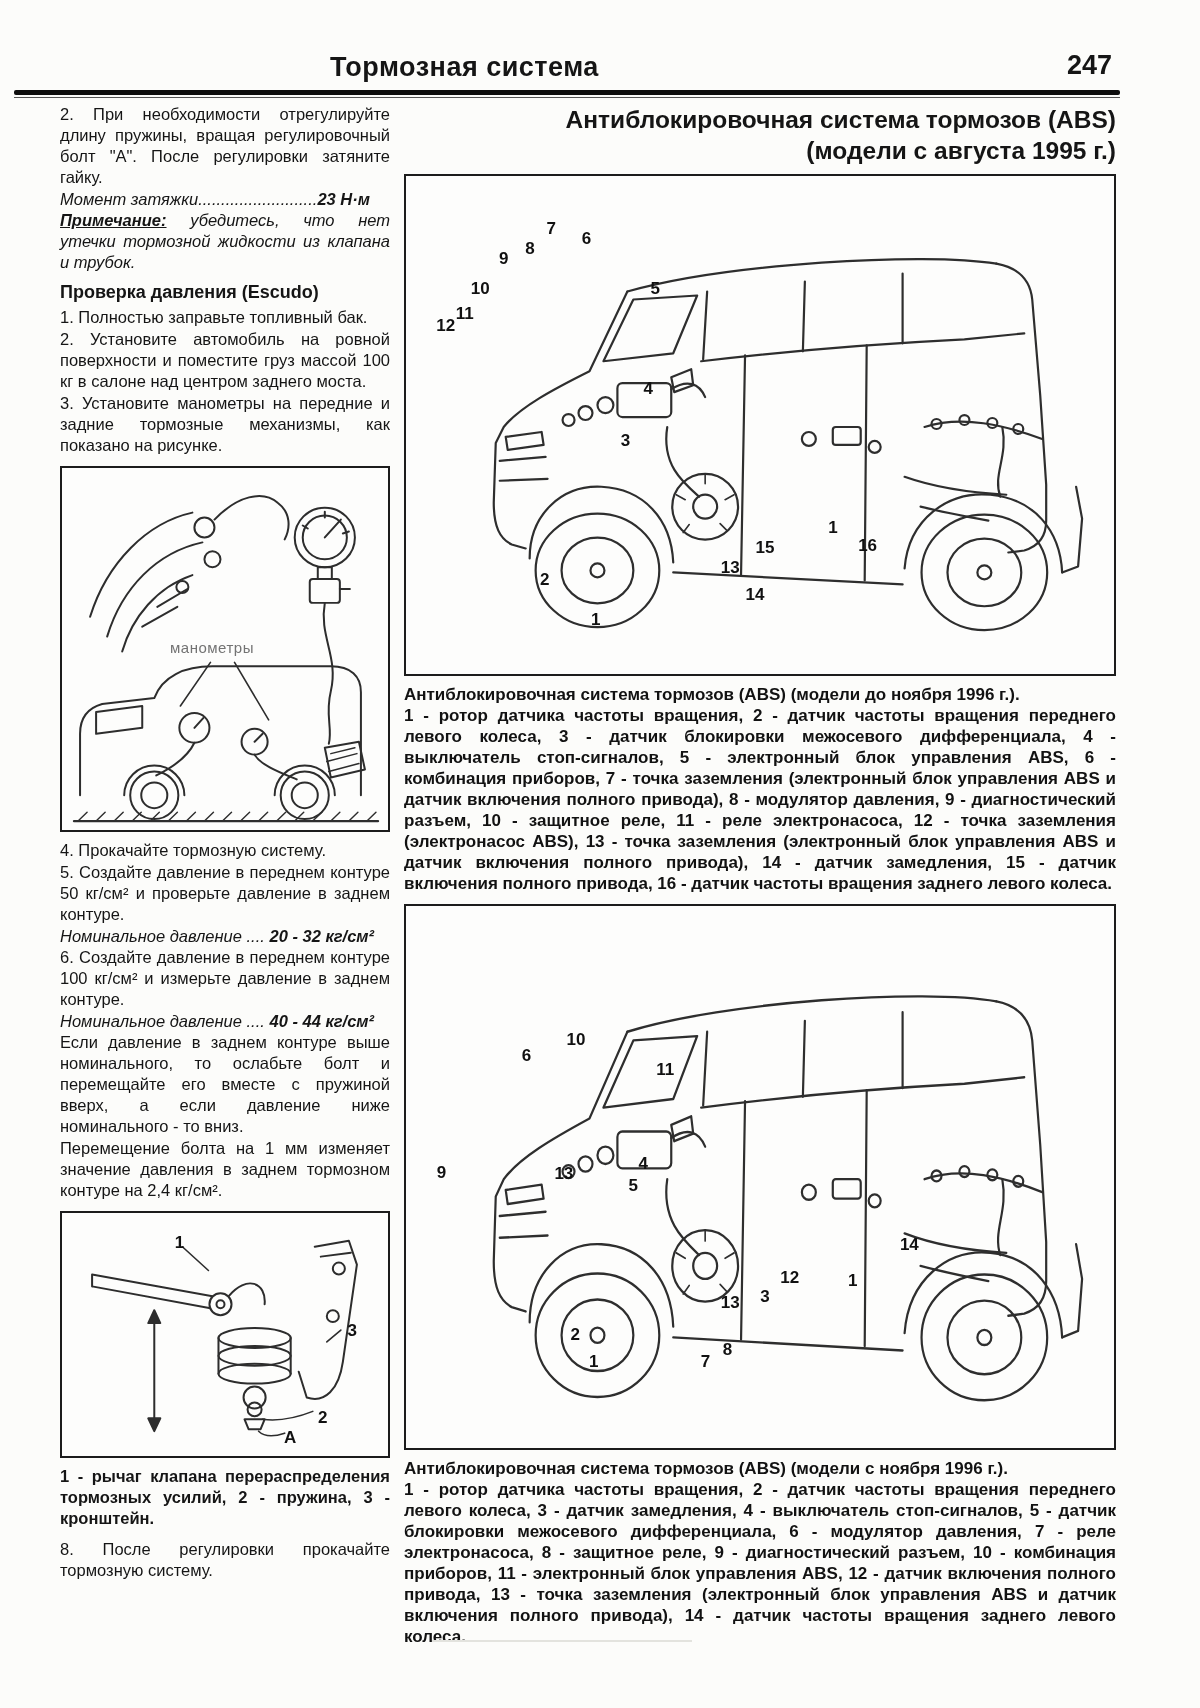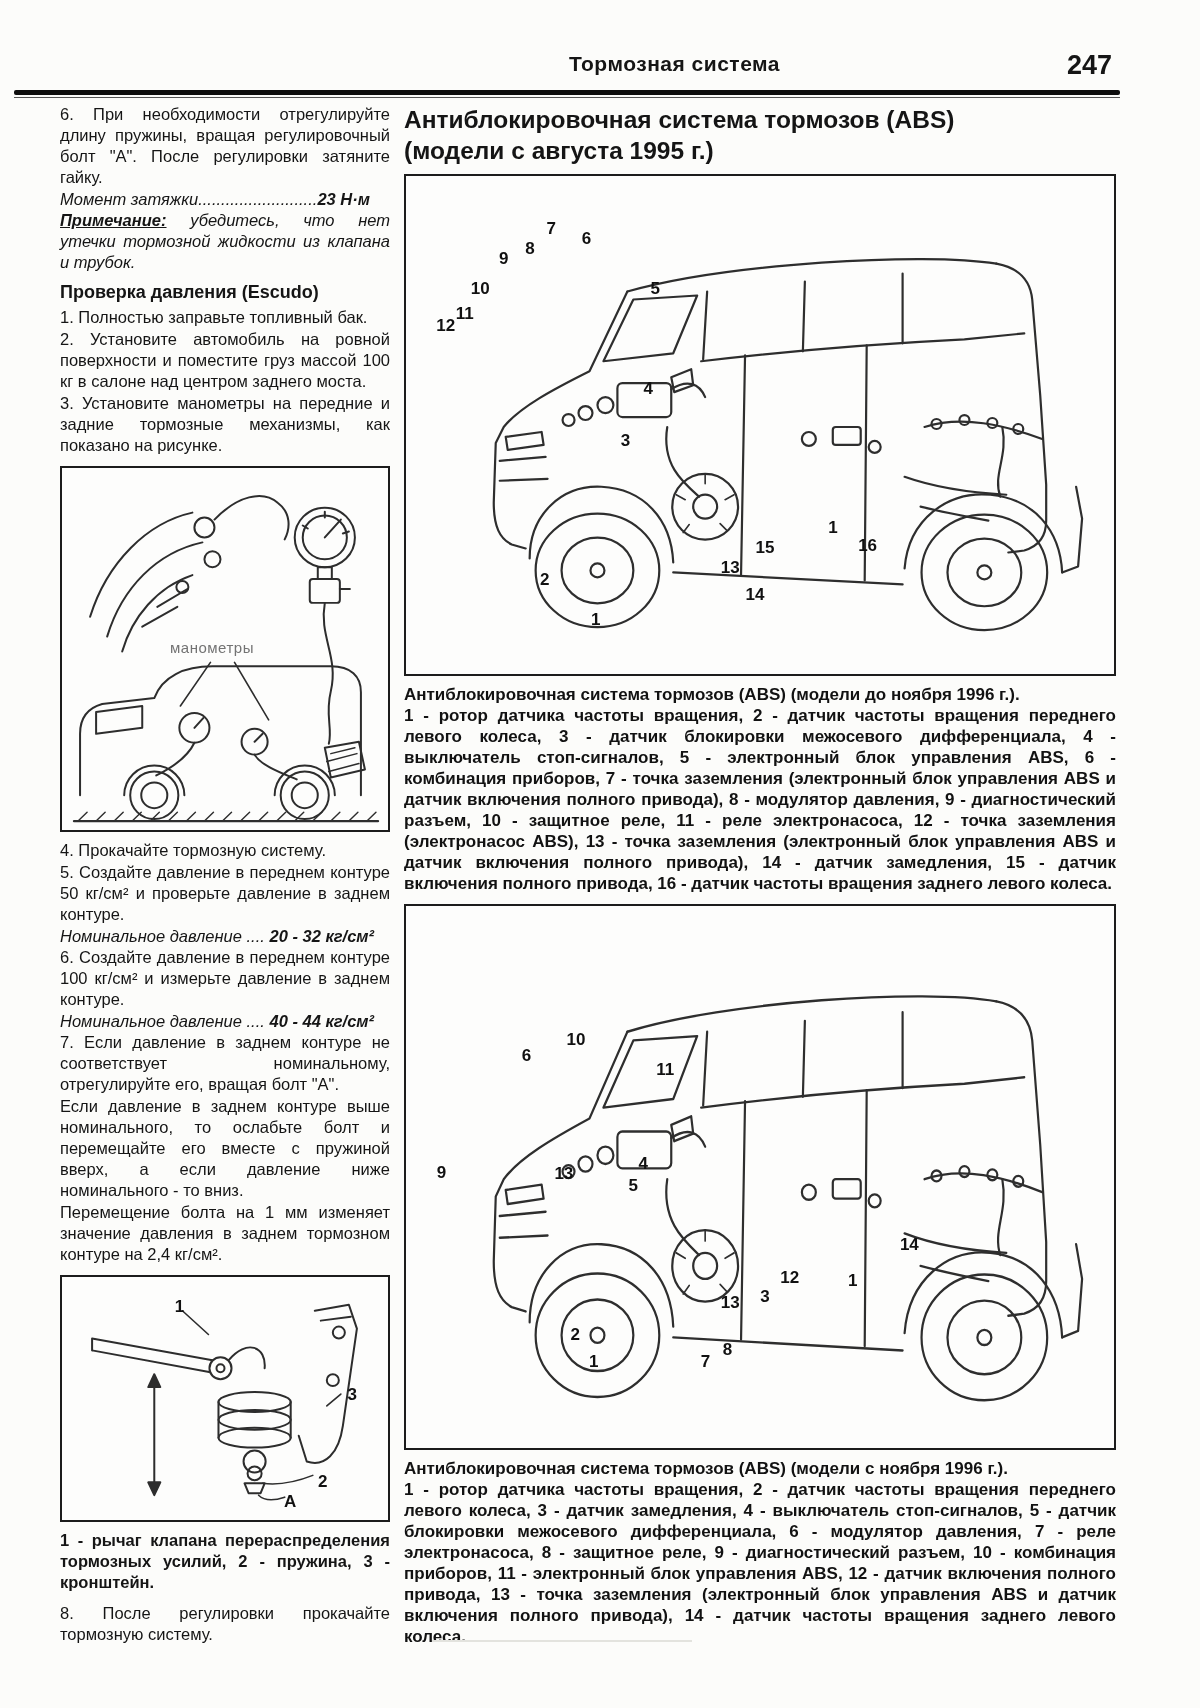--- a/index.html
+++ b/index.html
@@ -10,21 +10,21 @@
     color:#151515;
     -webkit-font-smoothing:antialiased;
   }
   .page{
     position:relative;width:1200px;height:1708px;
     background:#fcfcfa;overflow:hidden;
   }
   
   .hdr-title{
     position:absolute;top:52px;left:330px;width:450px;
-    text-align:right;font-size:21px;font-weight:700;letter-spacing:.5px;
+    text-align:left;font-size:27px;font-weight:700;letter-spacing:.5px;
   }
   .hdr-pagenum{
     position:absolute;top:50px;right:88px;
     font-size:27px;font-weight:700;
   }
   .hdr-rule{
     position:absolute;top:90px;left:14px;width:1106px;height:5px;
     background:#0e0e0e;border-radius:2px;
   }
   .hdr-rule2{
@@ -57,21 +57,21 @@
   .fig-car2{height:542px;margin-top:10px;}
   .gauge-label{
     position:absolute;left:46%;top:49.5%;transform:translate(-50%,-50%);
     font-size:15px;color:#737373;letter-spacing:.5px;
   }
   .callout{
     position:absolute;transform:translate(-50%,-50%);
     font-size:17px;font-weight:700;color:#111;line-height:1;
   }
   
-  .abs-title{font-size:24.5px;font-weight:700;line-height:31px;margin:0;text-align:left;}
+  .abs-title{font-size:24.5px;font-weight:700;line-height:31px;margin:0;text-align:right;}
   .caption{
     font-size:17px;font-weight:700;line-height:21px;text-align:justify;
     margin-top:5px;color:#121212;
   }
   .caption .cap-title{display:block;}
   .footer-mark{
     position:absolute;left:432px;top:1640px;width:260px;height:2px;background:#e3e3de;
   }
 </style>
 </head>
@@ -81,21 +81,21 @@
 
   <div class="hdr-title">Тормозная система</div>
   <div class="hdr-pagenum">247</div>
   <div class="hdr-rule"></div>
   <div class="hdr-rule2"></div>
 
   <div class="columns">
 
     <div class="col-left">
 
-      <p>6. При необходимости отрегулируйте длину пружины, вращая регулировочный болт "А". После регулировки затяните гайку.</p>
+      <p>2. При необходимости отрегулируйте длину пружины, вращая регулировочный болт "А". После регулировки затяните гайку.</p>
 
       <div class="spec-line">
         <span>Момент затяжки</span><span>..........................</span><span class="val">23 Н·м</span>
       </div>
 
       <p class="note"><span class="note-label">Примечание:</span><span> убедитесь, что нет утечки тормозной жидкости из клапана и трубок.</span></p>
 
       <h2 class="sec-title">Проверка давления (Escudo)</h2>
 
       <p>1. Полностью заправьте топливный бак.</p>
@@ -158,21 +158,20 @@
 
       <p>4. Прокачайте тормозную систему.</p>
       <p>5. Создайте давление в переднем контуре 50 кг/см² и проверьте давление в заднем контуре.</p>
       <div class="spec-line">
         <span>Номинальное давление</span>&nbsp;<span>....</span>&nbsp;<span class="val">20 - 32 кг/см²</span>
       </div>
       <p>6. Создайте давление в переднем контуре 100 кг/см² и измерьте давление в заднем контуре.</p>
       <div class="spec-line">
         <span>Номинальное давление</span>&nbsp;<span>....</span>&nbsp;<span class="val">40 - 44 кг/см²</span>
       </div>
-      <p>7. Если давление в заднем контуре не соответствует номинальному, отрегулируйте его, вращая болт "А".</p>
       <p>Если давление в заднем контуре выше номинального, то ослабьте болт и перемещайте его вместе с пружиной вверх, а если давление ниже номинального - то вниз.</p>
       <p>Перемещение болта на 1 мм изменяет значение давления в заднем тормозном контуре на 2,4 кг/см².</p>
 
       <div class="figure fig-lever">
         <svg viewBox="0 0 325 245" preserveAspectRatio="none">
           <g stroke="#2d2d2d" fill="none" stroke-width="2" stroke-linecap="round" stroke-linejoin="round">
             <path d="M30,62 L150,84 M30,74 L148,96 M30,62 L30,74"></path>
             <path d="M120,34 L146,58" stroke-width="1.6"></path>
             <circle cx="158" cy="92" r="11"></circle>
               <circle cx="158" cy="92" r="4"></circle>

